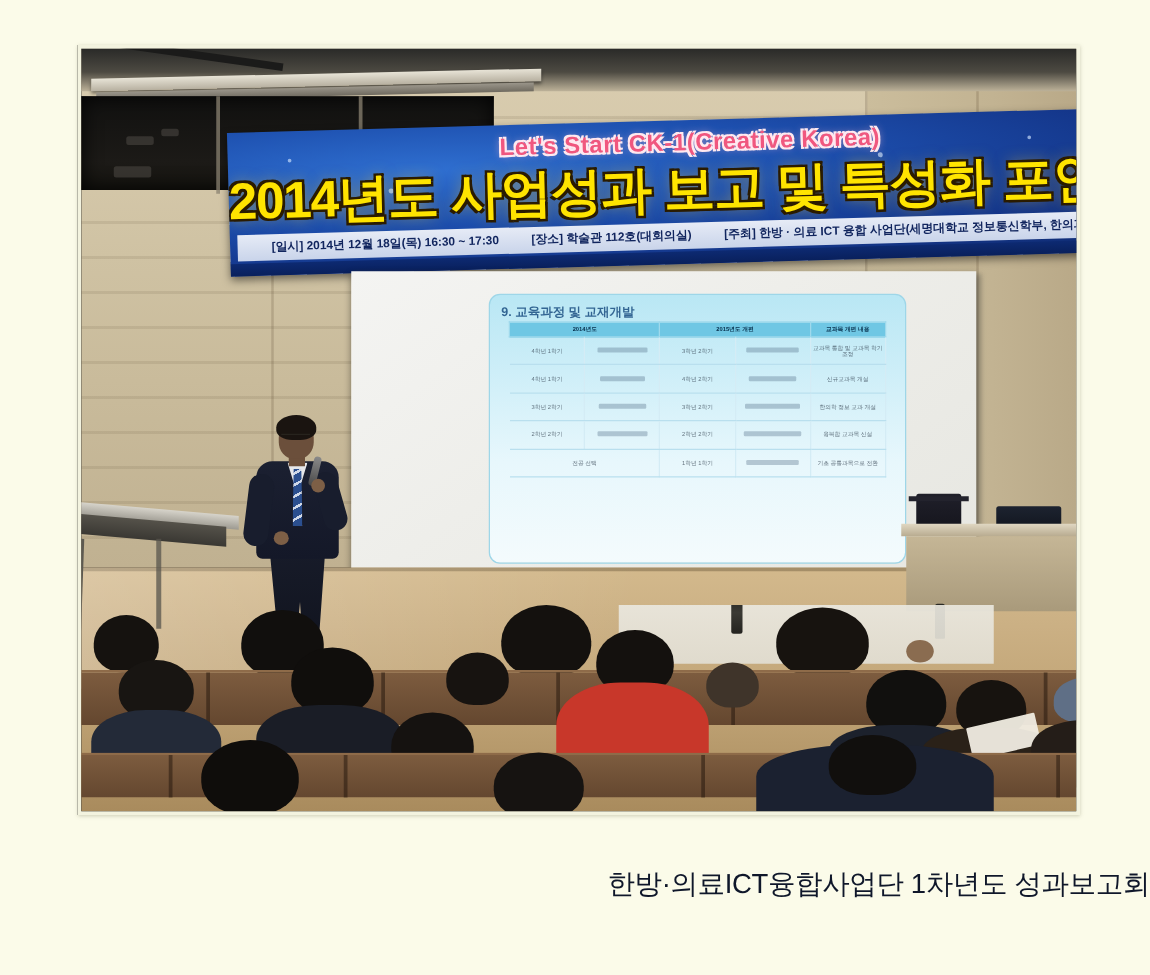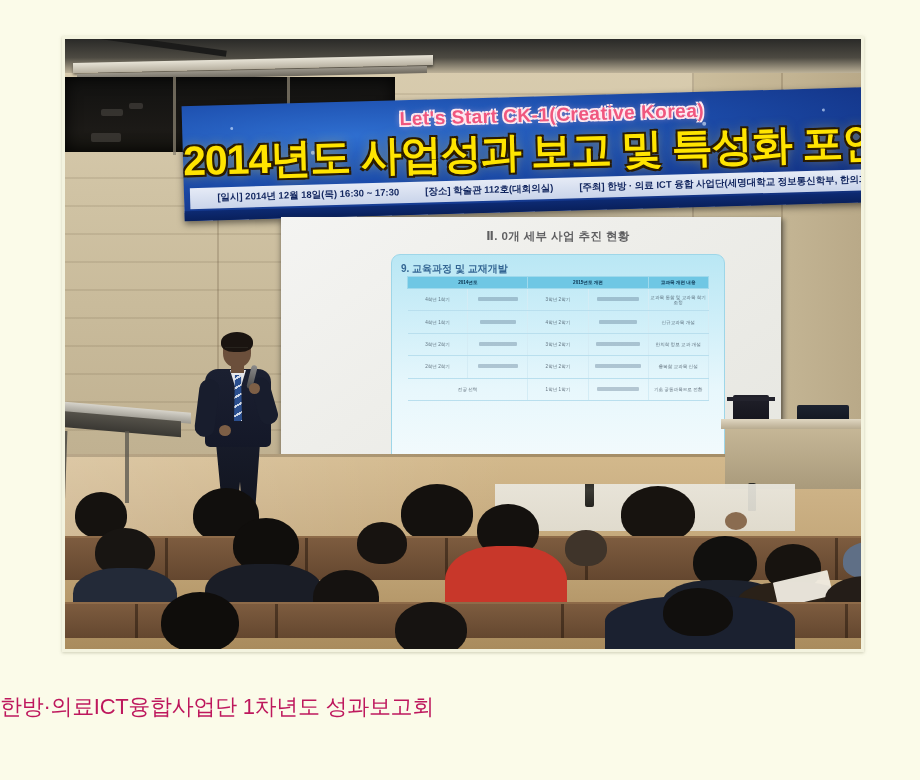--- a/index.html
+++ b/index.html
@@ -248,22 +248,22 @@
   .paper{position:absolute;background:#f0ece1;transform:rotate(-13deg);border-radius:1px;opacity:.95;}
   .cap{position:absolute;background:#5f6f86;border-radius:52% 52% 40% 40%;}
   .bottle{position:absolute;width:9px;height:26px;
     background:linear-gradient(to bottom,#2c2b27,#3b3a34 35%,#24231f);
     border-radius:3px 3px 2px 2px;}
   .white-wall-low{position:absolute;left:430px;bottom:118px;width:300px;height:60px;
     background:linear-gradient(to bottom,#eceae2,#e2dfd4);opacity:.92;}
 
   
   .caption{
-    position:absolute;left:0;right:0;top:692px;text-align:left;
-    font-size:22px;color:#be185d;letter-spacing:-.3px;
+    position:absolute;left:0;right:0;top:692px;text-align:right;
+    font-size:22px;color:#0f172a;letter-spacing:-.3px;
   }
 </style>
 </head>
 <body>
 
 <div class="page">
 
   <div class="photo-frame">
     <div class="photo">
 
@@ -301,21 +301,20 @@
           <span>[일시] 2014년 12월 18일(목) 16:30 ~ 17:30</span>
           <span>[장소] 학술관 112호(대회의실)</span>
           <span>[주최] 한방 · 의료 ICT 융합 사업단(세명대학교 정보통신학부, 한의과대학)</span>
         </div>
         <div class="banner-underline"></div>
       </div>
 
       <div class="screen-shadow"></div>
       <div class="screen">
         <div class="slide">
-          <div class="slide-title">Ⅱ. 0개 세부 사업 추진 현황</div>
           <div class="slide-card">
             <div class="slide-h1">9. 교육과정 및 교재개발</div>
             <table class="slide-table">
               <thead>
                 <tr>
                   <th colspan="2">2014년도</th>
                   <th colspan="2">2015년도 개편</th>
                   <th>교과목 개편 내용</th>
                 </tr>
               </thead>

